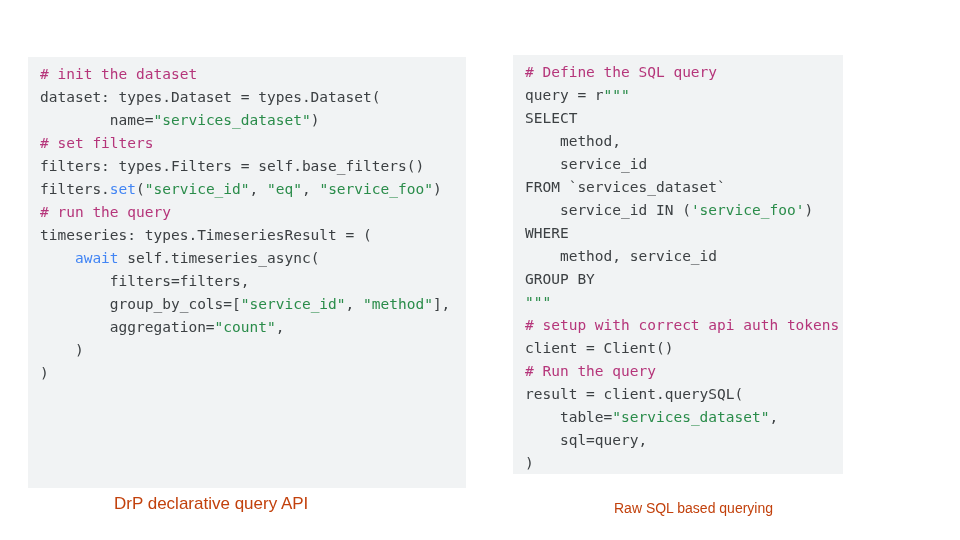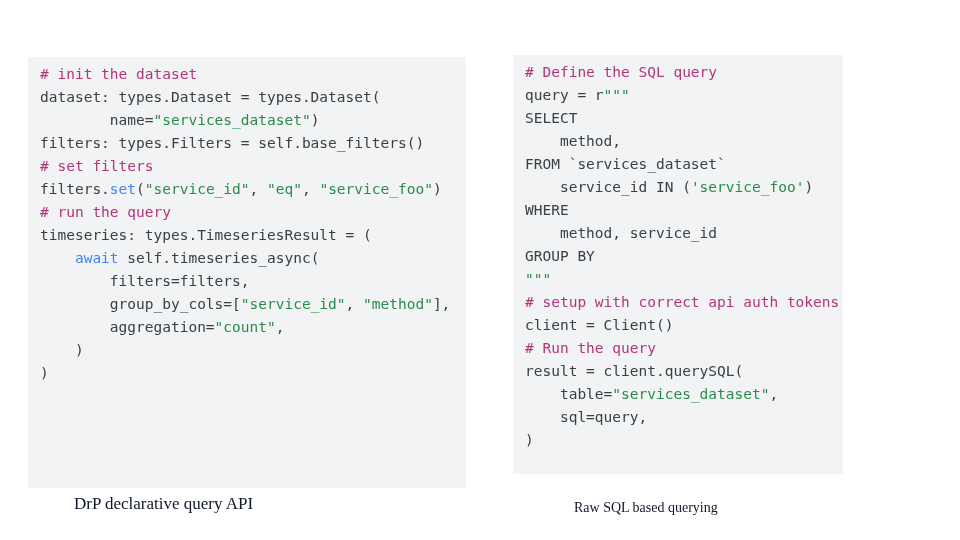--- a/index.html
+++ b/index.html
@@ -41,57 +41,59 @@
     width: 8px; height: 3px;
     color: #9aa0a6;
     font-size: 9px;
     line-height: 3px;
     overflow: hidden;
     font-family: "DejaVu Sans Mono", monospace;
   }
 
   .caption {
     position: absolute;
-    color: #0f172a;
+    color: #c2410c;
     font-size: 17px;
-    font-family: Liberation Serif, serif;
+    font-family: Liberation Sans, sans-serif;
     white-space: nowrap;
+    margin-left: 40px;
   }
   .caption-left  { left: 74px;  top: 494px; }
   .caption-right { left: 574px; top: 500px; font-size: 14px; }
 </style>
 </head>
 <body>
 
 <div class="slide">
 
   <div class="artifact-mark">"</div>
 
   <div class="code-block code-block-left">
       <div class="code-line"><span class="tok-comment"># init the dataset</span></div>
       <div class="code-line"><span class="tok-default">dataset: types.Dataset = types.Dataset(</span></div>
       <div class="code-line"><span class="tok-default">        name=</span><span class="tok-string">"services_dataset"</span><span class="tok-default">)</span></div>
+      <div class="code-line"><span class="tok-comment"># set filters</span></div>
       <div class="code-line"><span class="tok-default">filters: types.Filters = self.base_filters()</span></div>
-      <div class="code-line"><span class="tok-comment"># set filters</span></div>
       <div class="code-line"><span class="tok-default">filters.</span><span class="tok-keyword">set</span><span class="tok-default">(</span><span class="tok-string">"service_id"</span><span class="tok-default">, </span><span class="tok-string">"eq"</span><span class="tok-default">, </span><span class="tok-string">"service_foo"</span><span class="tok-default">)</span></div>
       <div class="code-line"><span class="tok-comment"># run the query</span></div>
       <div class="code-line"><span class="tok-default">timeseries: types.TimeseriesResult = (</span></div>
       <div class="code-line"><span class="tok-default">    </span><span class="tok-keyword">await</span><span class="tok-default"> self.timeseries_async(</span></div>
       <div class="code-line"><span class="tok-default">        filters=filters,</span></div>
       <div class="code-line"><span class="tok-default">        group_by_cols=[</span><span class="tok-string">"service_id"</span><span class="tok-default">, </span><span class="tok-string">"method"</span><span class="tok-default">],</span></div>
       <div class="code-line"><span class="tok-default">        aggregation=</span><span class="tok-string">"count"</span><span class="tok-default">,</span></div>
       <div class="code-line"><span class="tok-default">    )</span></div>
       <div class="code-line"><span class="tok-default">)</span></div>
     </div>
 
   <div class="code-block code-block-right">
       <div class="code-line"><span class="tok-comment"># Define the SQL query</span></div>
       <div class="code-line"><span class="tok-default">query = r</span><span class="tok-string">"""</span></div>
       <div class="code-line"><span class="tok-default">SELECT</span></div>
       <div class="code-line"><span class="tok-default">    method,</span></div>
+      <div class="code-line"><span class="tok-default">    service_id</span></div>
       <div class="code-line"><span class="tok-default">FROM `services_dataset`</span></div>
       <div class="code-line"><span class="tok-default">    service_id IN (</span><span class="tok-string">'service_foo'</span><span class="tok-default">)</span></div>
       <div class="code-line"><span class="tok-default">WHERE</span></div>
       <div class="code-line"><span class="tok-default">    method, service_id</span></div>
       <div class="code-line"><span class="tok-default">GROUP BY</span></div>
       <div class="code-line"><span class="tok-string">"""</span></div>
       <div class="code-line"><span class="tok-comment"># setup with correct api auth tokens</span></div>
       <div class="code-line"><span class="tok-default">client = Client()</span></div>
       <div class="code-line"><span class="tok-comment"># Run the query</span></div>
       <div class="code-line"><span class="tok-default">result = client.querySQL(</span></div>

